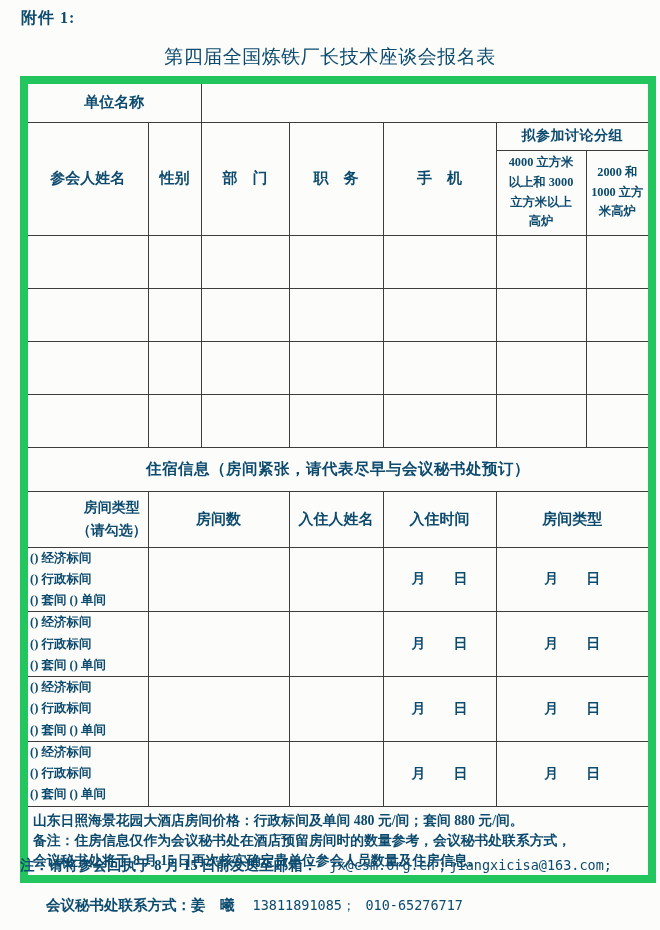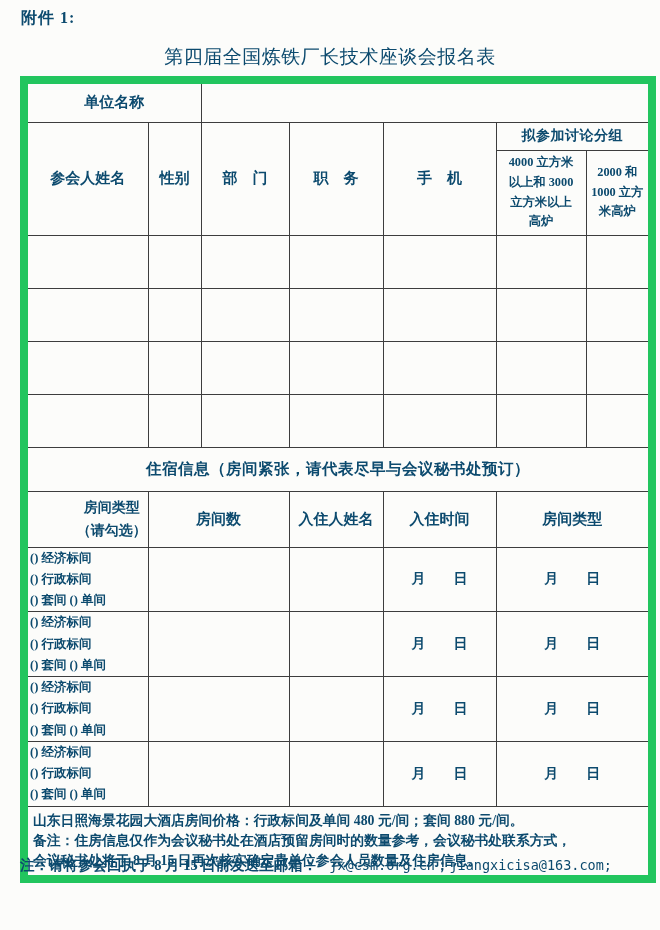--- a/index.html
+++ b/index.html
@@ -203,14 +203,17 @@
         <div class="nl center">会议秘书处将于 8 月 15 日再次核实确定贵单位参会人员数量及住房信息。</div>
       </td>
     </tr>
   </tbody>
     </table>
 
   <div class="footer1">
     <span>注：请将参会回执于 8 月 15 日前发送至邮箱：</span><span class="mono em1">jx@csm.org.cn</span><span>；</span><span class="mono">jiangxicisa@163.com;</span>
   </div>
 
+  <div class="footer2">
+    <span>会议秘书处联系方式：姜　曦</span><span class="mono ph">13811891085；</span><span class="mono ph2">010-65276717</span>
+  </div>
 
 </div>
 
 </body></html>

